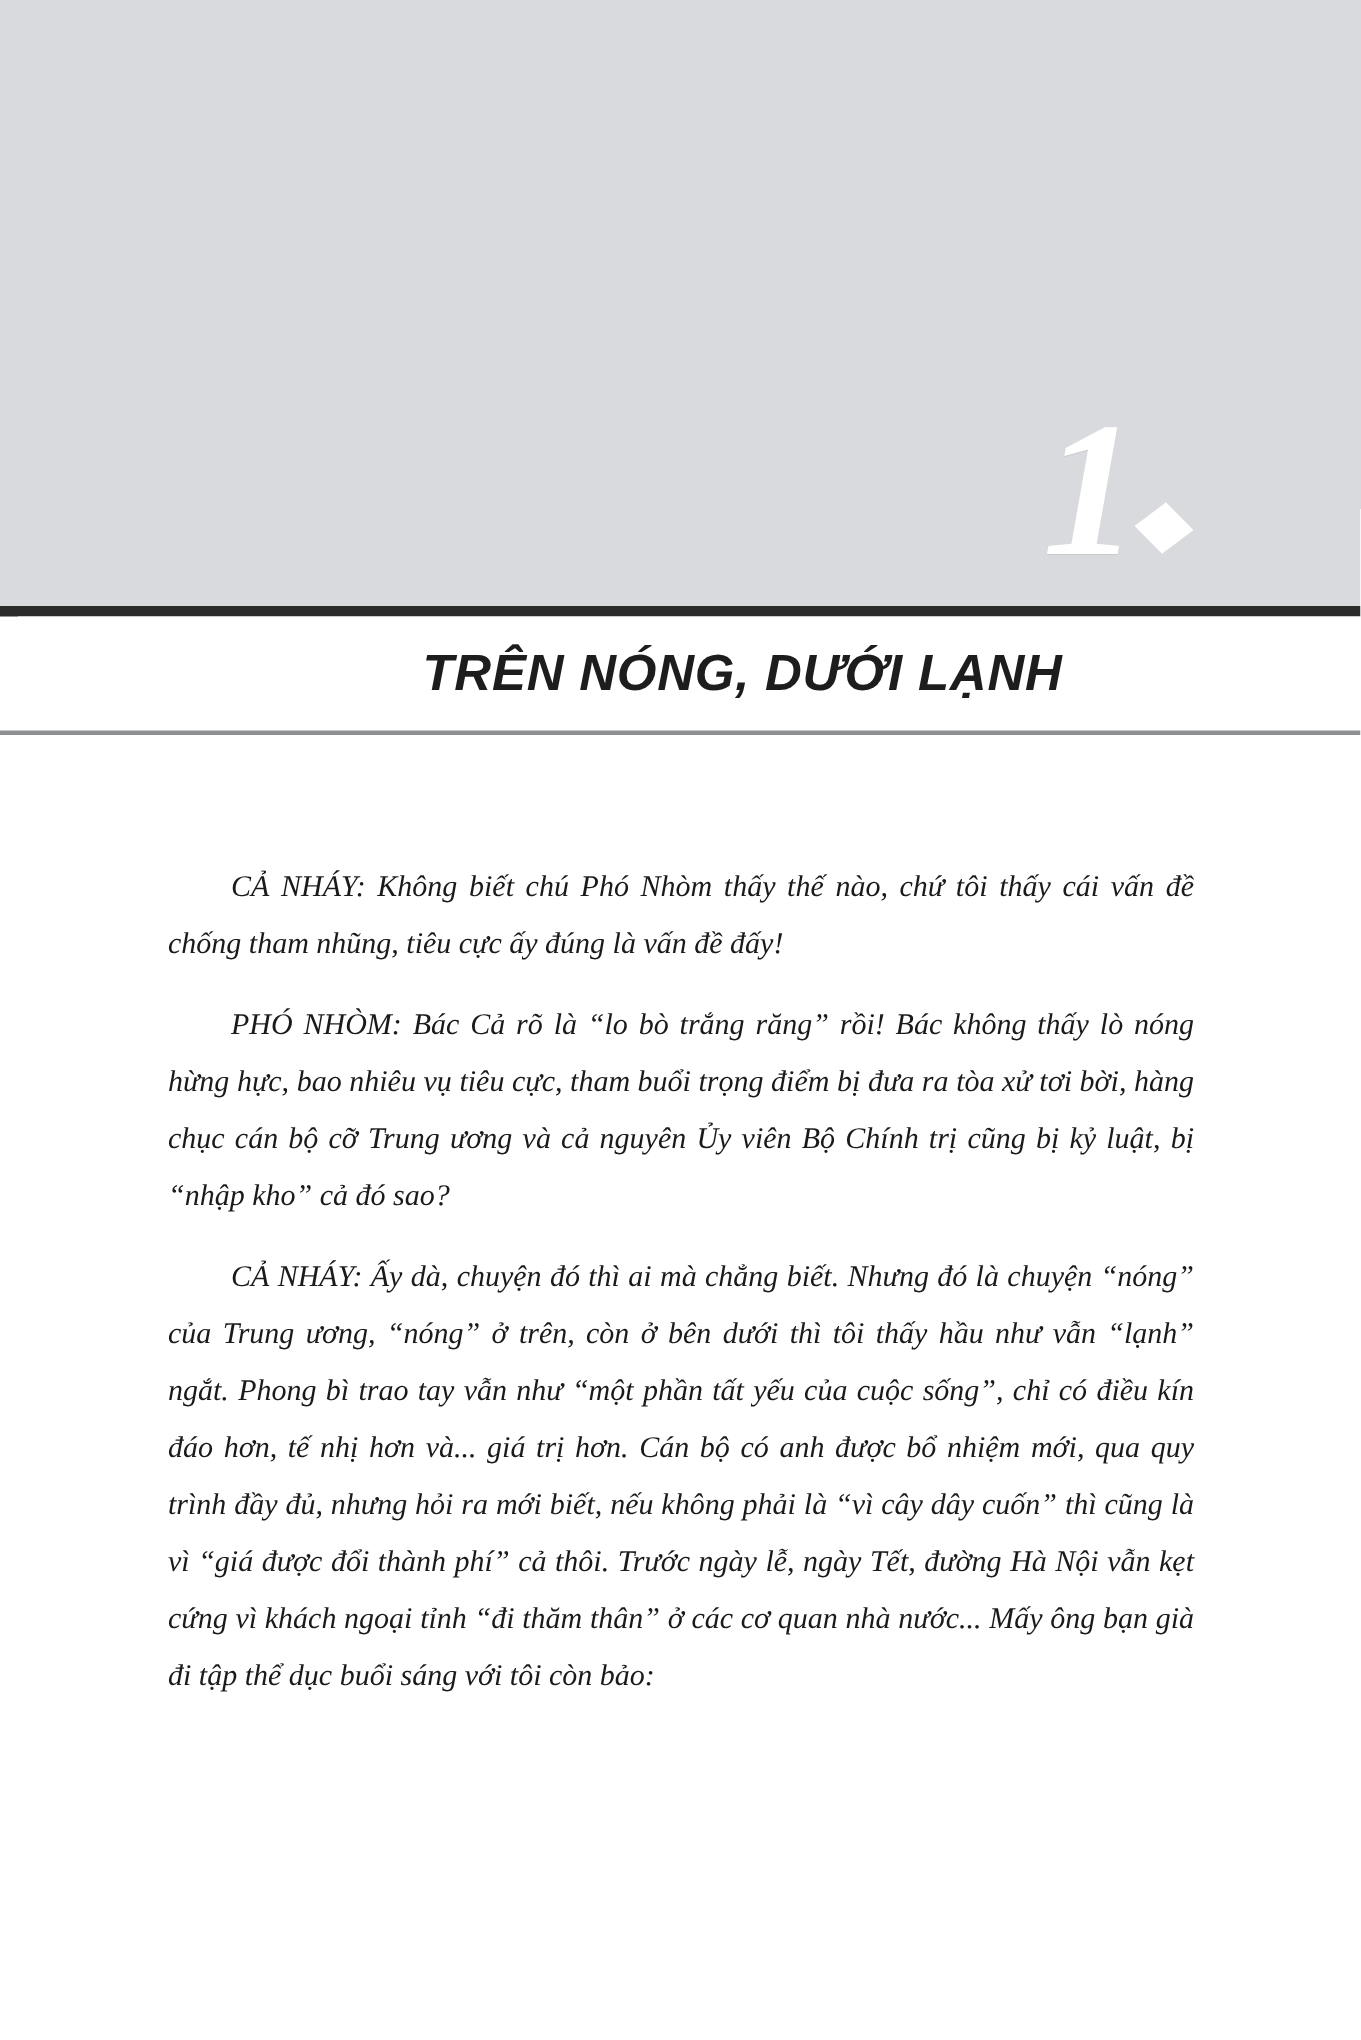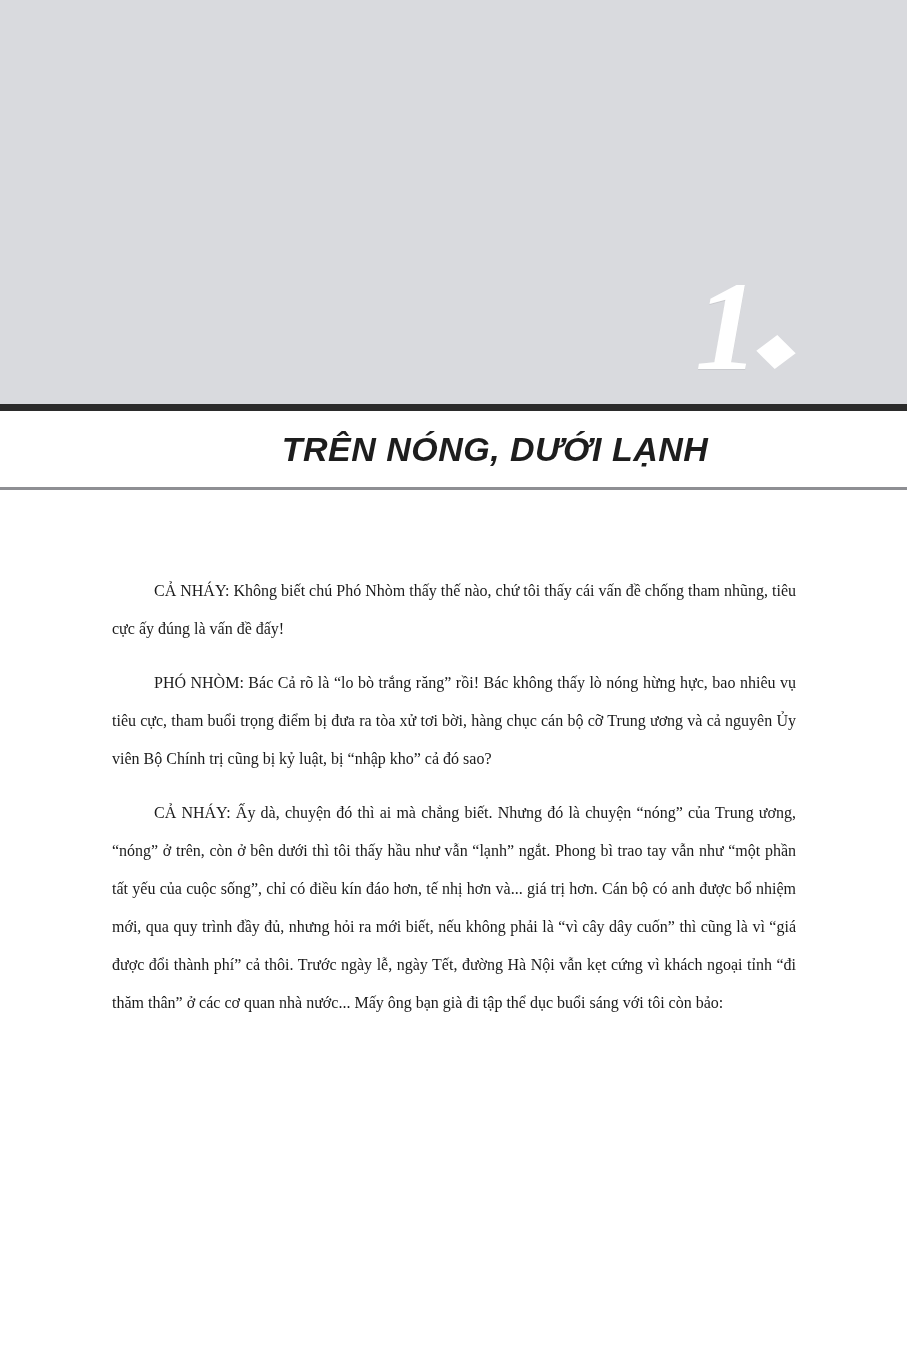--- a/index.html
+++ b/index.html
@@ -104,26 +104,27 @@
   
   .content {
     position: absolute;
     left: 112px;
     top: 572px;
     width: 684px;
   }
 
   .para {
     margin: 0 0 16px 0;
-    font-size: 16px;
+    font-size: 20px;
     line-height: 38px;
     text-align: justify;
     text-justify: inter-word;
     text-indent: 42px;
     hyphens: none;
+    font-style: italic;
   }
 
   .para:last-child {
     margin-bottom: 4px;
   }
 </style>
 </head>
 <body>
 
 <div class="page">

